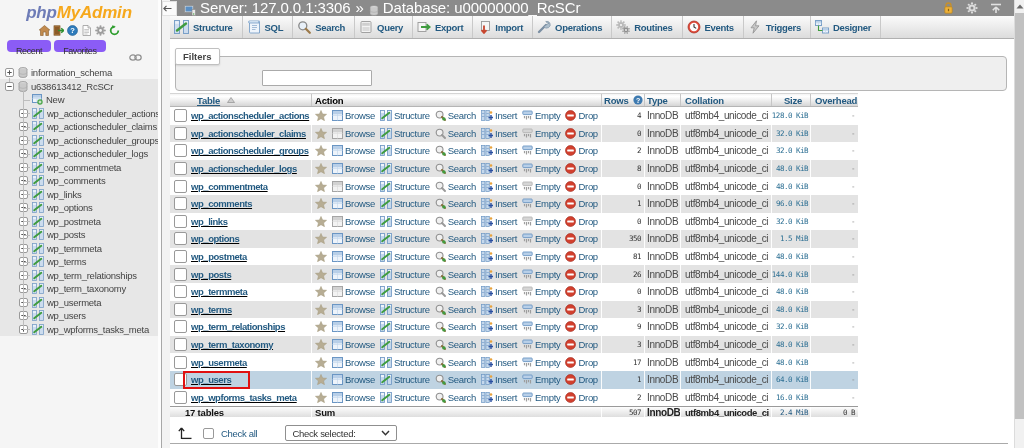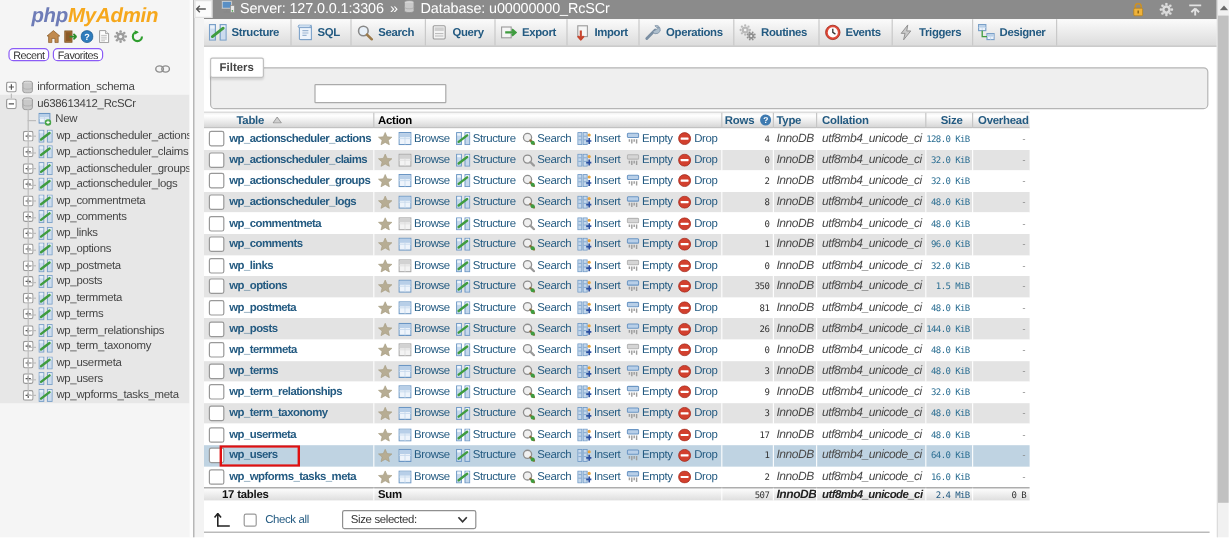--- a/index.html
+++ b/index.html
@@ -8,41 +8,41 @@
   .ic { display:inline-block; line-height:0; flex:none; }
 
   
   #sidebar { position:absolute; left:0; top:0; width:158px; height:448px; background:#f5f5f5; }
   #logo { position:absolute; left:0; top:3px; width:158px; text-align:center;
           font-size:17px; font-weight:bold; font-style:italic; letter-spacing:-0.2px; }
   #logo .lg-php { color:#6e7cb7;margin-top:28px; }
   #logo .lg-ma  { color:#f6a81c; }
   #nav-toolbar { position:absolute; left:0; top:25px; width:158px; display:flex; justify-content:center; gap:3px; }
   #nav-tabs { position:absolute; left:7px; top:40px; display:flex; gap:3px; }
-  .nav-btn { background:#fff; border:1px solid #8b5cf6; border-radius:4px; padding:0 3px;
+  .nav-btn { background:#fff; border:6px solid #8b5cf6; border-radius:4px; padding:0 3px;
              height:11px; line-height:10px; font-size:9px; letter-spacing:-0.4px; color:#333; display:inline-block; }
   #nav-link-icon { position:absolute; right:16px; top:54px; }
   #tree { position:absolute; left:0; top:66px; width:158px; }
   #tree-hl { position:absolute; left:0; top:79px; width:158px; height:257px; background:#e7e7e7; }
   .tree-item { position:relative; height:13.5px; display:flex; align-items:center; font-size:9.5px;
                letter-spacing:-0.25px; color:#444; white-space:nowrap; }
   .tree-item .lbl { margin-left:3px; }
   .tree-stub { position:absolute; height:1px; background:#bdbdbd; top:6.5px; }
   .tree-vline { position:absolute; width:1px; background:#bdbdbd; }
 
   
   #resizer { position:absolute; left:158px; top:0; width:12px; height:448px; background:#f3f3f3; }
   #resizer .rz-line { position:absolute; left:3px; top:0; width:1px; height:448px; background:#a8a8a8; }
   #resizer .rz-left { position:absolute; left:0; top:0; width:3px; height:448px; background:#fdfdfd; }
 
   
   #main { position:absolute; left:170px; top:0; width:844px; height:448px; background:#fff; }
 
   #breadcrumb { position:absolute; left:0; top:0; width:844px; height:16px; background:#8b8b8b;
-                color:#fff; display:flex; align-items:flex-start; font-size:12px; letter-spacing:-0.1px; white-space:nowrap; }
+                color:#fff; display:flex; align-items:flex-end; font-size:15px; letter-spacing:-0.1px; white-space:nowrap; }
   #collapse-btn { width:15px; height:15px; margin:0 7px 0 -8px; background:#fbfbfb; border:1px solid #e2e2e2;
                   display:flex; align-items:center; justify-content:center; flex:none; }
   #breadcrumb .crumb-sep { margin:0 5px; }
   #breadcrumb .ic { margin-right:4px; }
   #breadcrumb-right { position:absolute; right:8px; top:2px; display:flex; gap:8px; align-items:center; }
 
   #tabbar { position:absolute; left:0; top:16px; width:844px; height:23px;
             background:linear-gradient(#fbfbfb,#dcdcdc); border-bottom:1px solid #b0b0b0; display:flex; }
   .tab { display:flex; align-items:center; gap:4px; padding:0 9px 0 4px; border-right:1px solid #c9c9c9;
          font-weight:bold; color:#235a81; font-size:9.5px; letter-spacing:-0.3px; white-space:nowrap; }
@@ -66,40 +66,40 @@
   .trow.even { background:#e3e3e3; }
   .trow.marked { background:#bfd3e2; }
   .thead { height:14px; background:linear-gradient(#f3f3f3 0%,#ffffff 20%,#e9e9e9 65%,#d6d6d6 100%);
            border-bottom:1px solid #b5b5b5; border-top:1px solid #d5d5d5; font-weight:bold; }
   .thead .cell { border-right:1px solid #c6c6c6; color:#235a81; font-size:9.5px; letter-spacing:-0.2px; height:100%;
                  display:flex; align-items:center; justify-content:flex-start; }
   .thead .cell:last-child { border-right:none; }
   .cell { flex:none; display:flex; align-items:center; height:100%; overflow:hidden; white-space:nowrap; }
   .trow:not(.thead) .cell { border-right:1px solid rgba(255,255,255,0.9); }
   .trow:not(.thead) .cell:last-child { border-right:none; }
-  .c1 { width:142px; padding-left:4px; }
+  .c1 { width:142px; padding-left:4px;text-decoration:underline; }
   .c2 { width:290px; padding-left:3px; }
   .c3 { width:43px;  justify-content:flex-end; padding-right:3px; }
   .c4 { width:36px;  padding-left:2px; }
   .c5 { width:91px;  padding-left:4px; }
   .c6 { width:39px;  justify-content:flex-end; padding-right:2px; }
   .c7 { width:47px;  justify-content:flex-end; padding-right:3px; }
   .thead .c1 { padding-left:27px; }
   .thead .c3 { justify-content:flex-start; padding-left:2px; padding-right:0; }
   .thead .c6 { justify-content:center; padding-left:4px; padding-right:0; }
   .thead .c7 { justify-content:flex-start; padding-left:4px; padding-right:0; }
   .row-check { width:13px; height:13px; border:1px solid #999; border-radius:2px; background:#fff; margin-right:4px; flex:none; }
   .tname { font-weight:bold; color:#235a81; font-size:9.5px; letter-spacing:-0.45px; text-decoration:none; position:relative; }
   .action-link { display:flex; align-items:center; gap:2px; color:#235a81; font-size:9.5px;
                  letter-spacing:-0.3px; text-decoration:none; }
   .action-link + .action-link { margin-left:0; }
   .acts { display:flex; align-items:center; gap:5px; }
   .mono { font-family:"DejaVu Sans Mono","Liberation Mono",monospace; font-size:7.5px; letter-spacing:-0.5px; }
   .v-rows { color:#333; }
-  .v-type, .v-coll { color:#4a4a4a; font-size:10px; letter-spacing:-0.35px;font-style:italic; }
+  .v-type, .v-coll { color:#4a4a4a; font-size:10px; letter-spacing:-0.35px; }
   .v-size { color:#2c6f93; }
   .v-ovh  { color:#888; }
   .sort-caret { margin-left:7px; }
   .help-badge { margin-left:4px; }
   .annotation-box { position:absolute; left:-8px; top:-3px; right:-19px; bottom:-4px;
                     border:2px solid #e01010; pointer-events:none; }
 
   
   .trow.sum { height:11px; background:linear-gradient(#fdfdfd,#dedede); border-top:1px solid #9a9a9a;
               font-weight:bold; color:#111; }
@@ -2040,21 +2040,21 @@
       </div>
 
     <div id="bottombar">
       <span id="checkall-arrow" class="ic"><svg width="15" height="14" viewBox="0 0 15 14">
             <path d="M3.5 13 V3 M3.5 2 L0.8 5.2 M3.5 2 L6.2 5.2" stroke="#222" stroke-width="1.3" fill="none"></path>
             <path d="M3.5 12.4 H13.5" stroke="#222" stroke-width="1.3"></path>
           </svg></span>
       <span id="checkall-box"></span>
       <span id="checkall-label">Check all</span>
       <span id="with-selected">
-        <span>Size selected:</span>
+        <span>Check selected:</span>
         <span class="ic"><svg width="9" height="6" viewBox="0 0 9 6">
               <path d="M1 1 L4.5 4.8 L8 1" stroke="#333" stroke-width="1.4" fill="none"></path>
             </svg></span>
       </span>
     </div>
     <div id="bottom-hr"></div>
   </div>
 </div>
 
 <div id="scrollbar">

